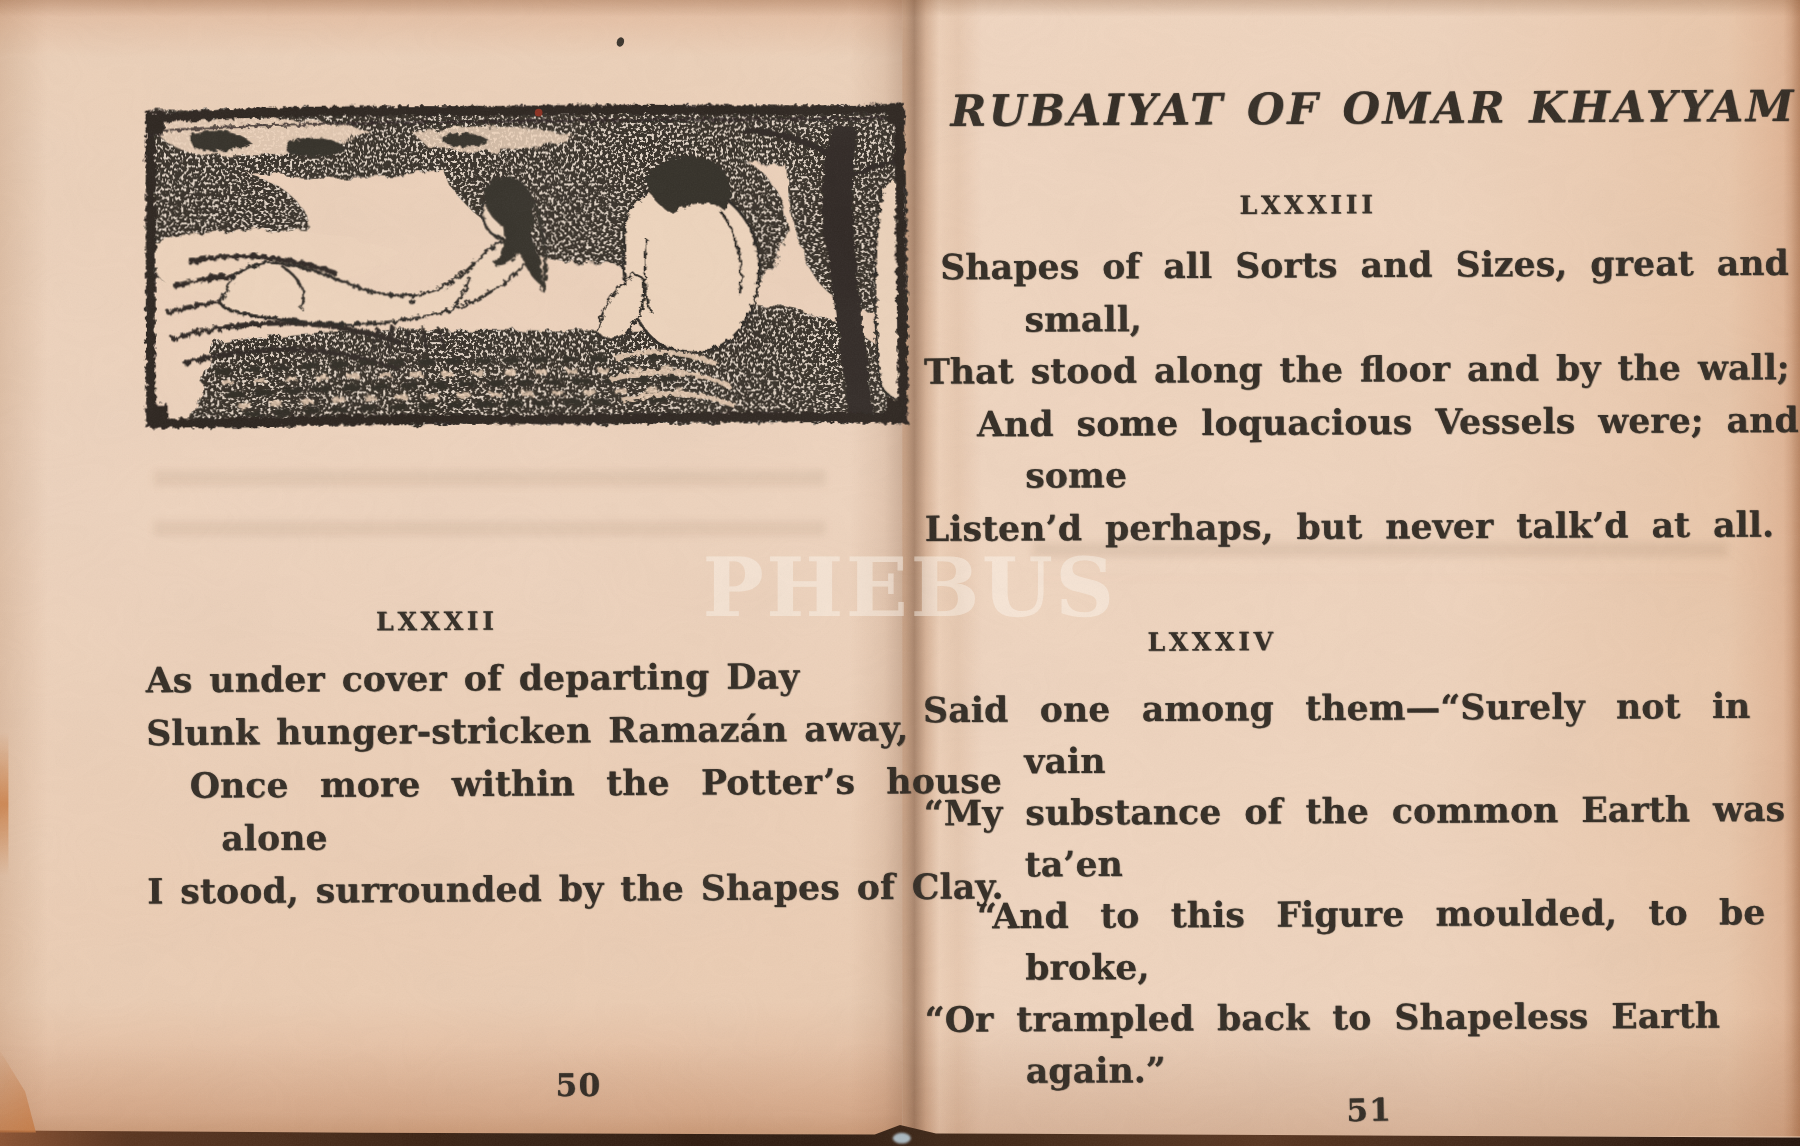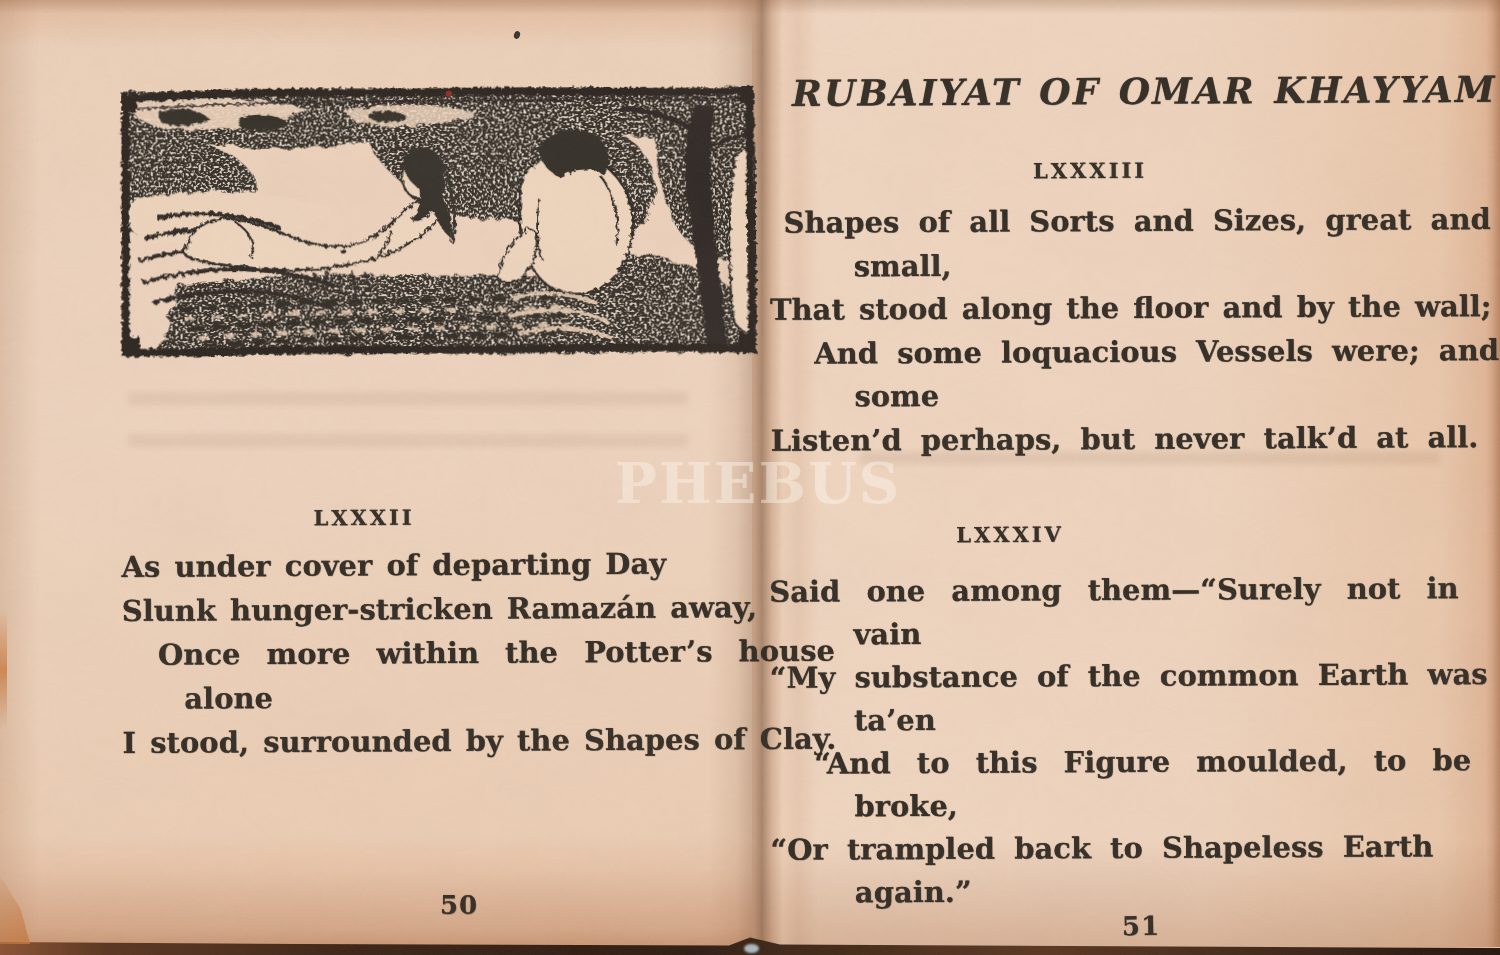--- a/index.html
+++ b/index.html
@@ -61,25 +61,25 @@
   .num-r84{left:784px; top:522px; width:656px; transform:translateX(-102px) rotate(-0.35deg);}
   .verse{position:absolute; font-size:29px; line-height:44px; white-space:nowrap;}
   .vb-left{left:122px; top:543px; width:645px; transform:rotate(-0.35deg);}
   .vb-r1{left:784px; top:200px; width:656px; line-height:43.5px; transform:rotate(-0.3deg);}
   .vb-r2{left:784px; top:569px; width:656px; line-height:43px; transform:rotate(-0.3deg);}
   .lp .ind1{padding-left:36px} .lp .ind2{padding-left:62px}
   .rp .ind1{padding-left:30px} .rp .ind2{padding-left:70px}
   .hang{margin-left:-14px}
   .sp1{word-spacing:4px}.sp2{word-spacing:9px}.sp3{word-spacing:16px}
   .page-num{position:absolute; font-size:26px; letter-spacing:1px; text-align:center; width:70px;}
-  .pn-left{left:424px; top:890px;}
+  .pn-left{left:447px; top:890px;}
   .pn-right{left:1106px; top:911px; transform:rotate(-1deg);}
   
   .watermark{position:absolute; left:548px; top:450px; width:420px; text-align:center;
-    font-size:56px; font-weight:bold; letter-spacing:2px;
+    font-size:68px; font-weight:bold; letter-spacing:2px;
     color:rgba(255,248,239,0.45); z-index:40; pointer-events:none;}
   
   .illus{position:absolute; left:118px; top:83px; width:640px; height:278px; transform:rotate(-0.3deg);}
   
   .speck{position:absolute; background:#39322a; border-radius:50%;}
   .speck-a{left:514px; top:31px; width:6px; height:8px; transform:rotate(18deg);}
   .ghost{position:absolute; filter:blur(3px); pointer-events:none;}
   .ghost-left{left:128px; top:392px; width:560px; height:78px;
     background:repeating-linear-gradient(180deg, rgba(125,92,62,0.10) 0 13px, rgba(125,92,62,0) 13px 42px);}
   .ghost-right{left:860px; top:452px; width:580px; height:30px;

